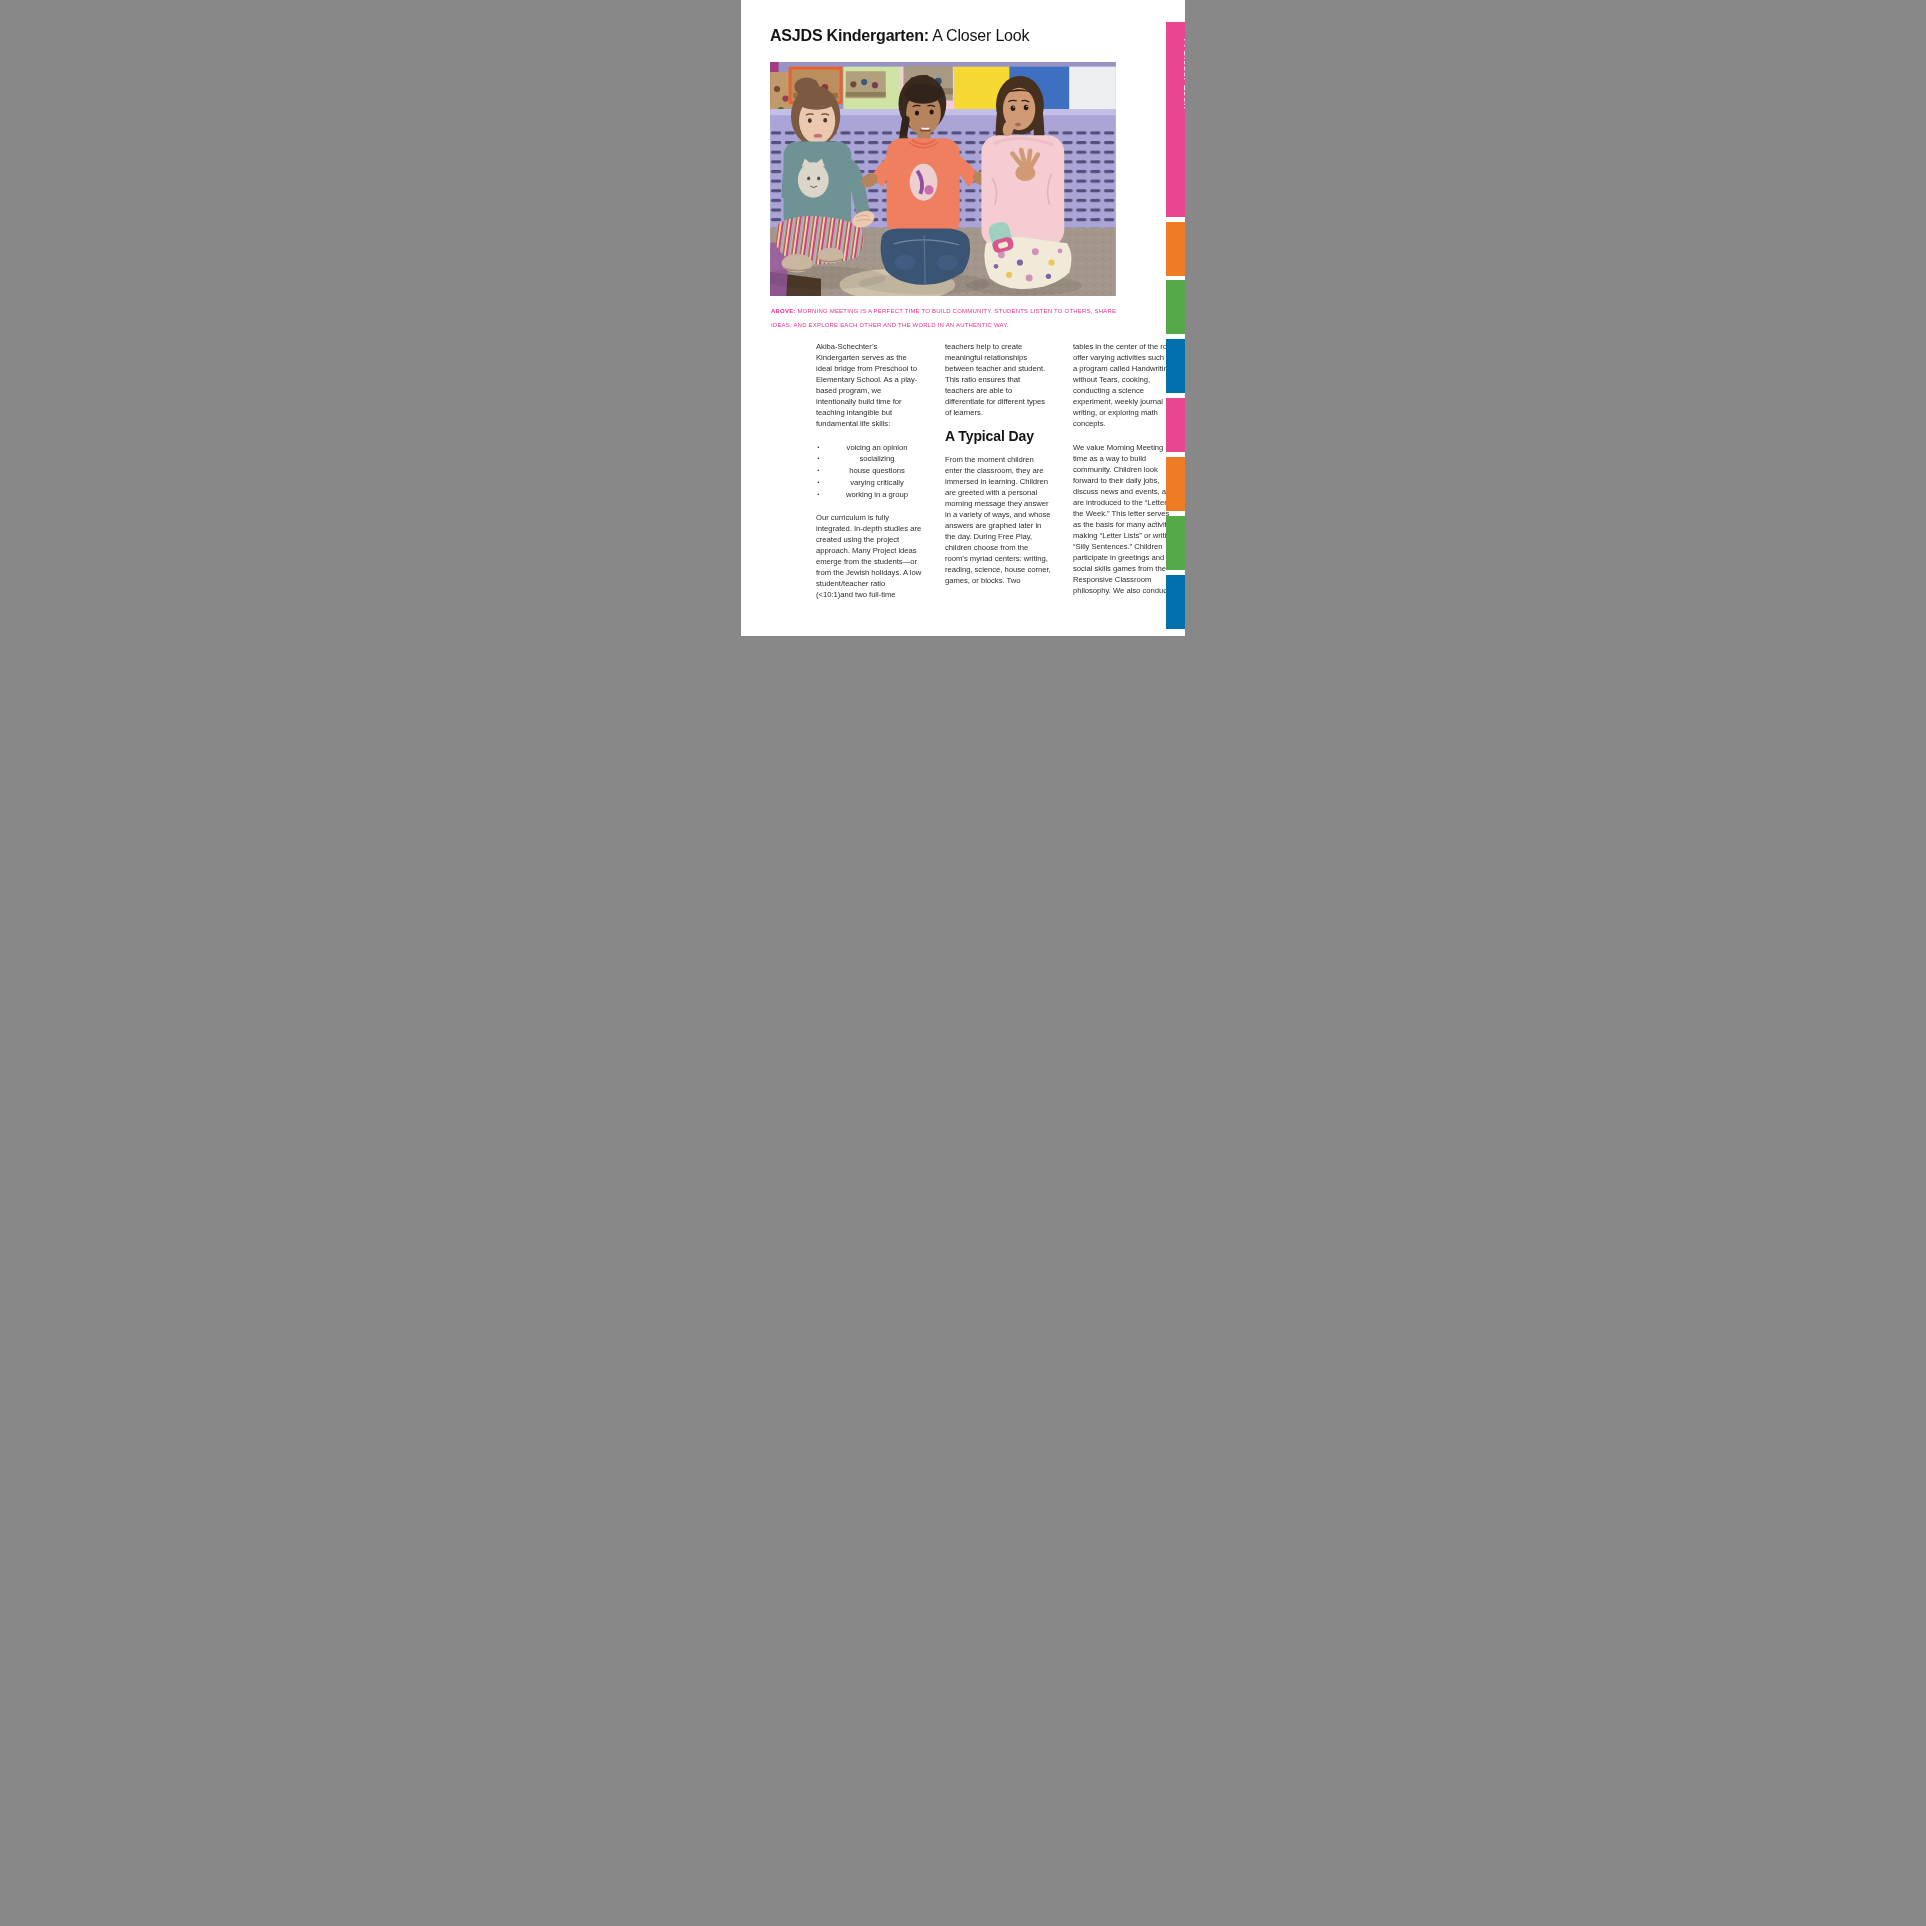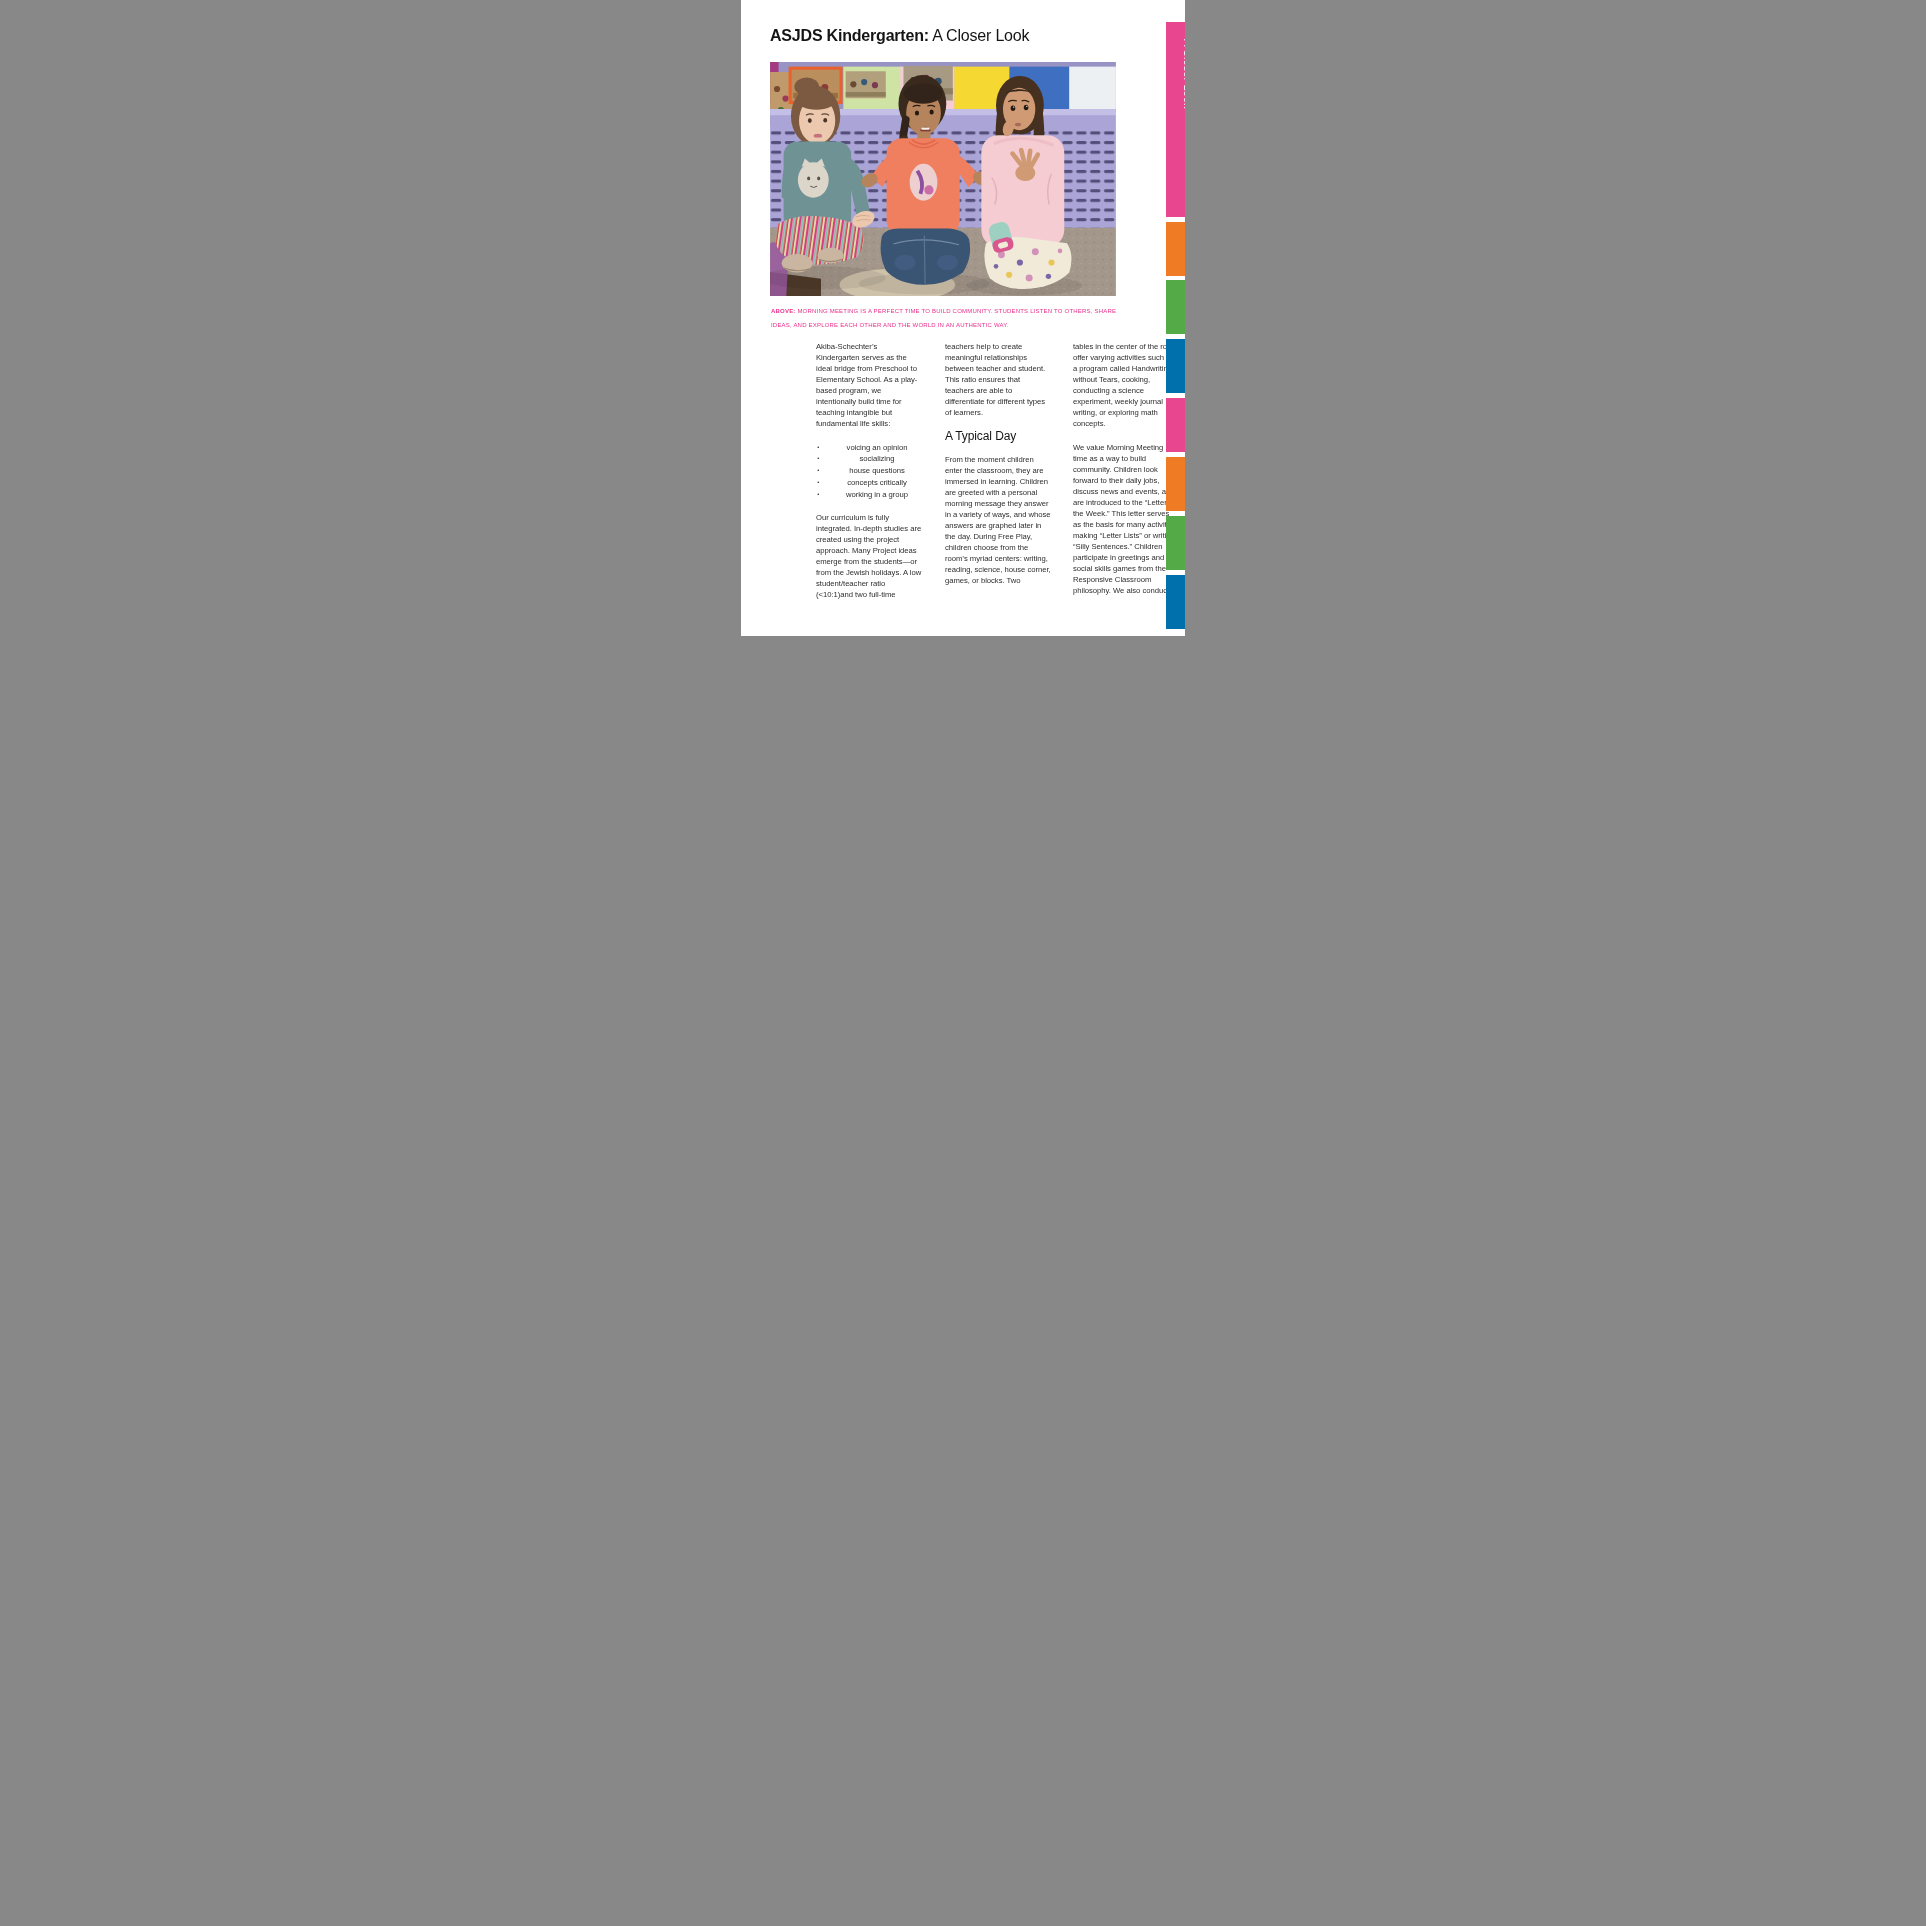--- a/index.html
+++ b/index.html
@@ -18,21 +18,21 @@
   .caption .b{font-weight:700;}
   
   .col{position:absolute;top:341px;width:106px;font-size:7.7px;line-height:11px;letter-spacing:-0.04px;color:#2e2e2e;font-weight:300;margin-left:46px;}
   #col1{left:29px;}
   #col2{left:158px;}
   #col3{left:286px;}
   .col p{margin:0 0 12.7px 0;}
   ul.bullets{list-style:none;margin:0 0 11.6px 0;padding:0;line-height:11.8px;}
   ul.bullets li{position:relative;padding-left:16px;text-align:center;}
   ul.bullets li::before{content:"\2022";position:absolute;left:1.2px;top:0;font-size:5.8px;}
-  h3.day{font-size:12px;font-weight:400;color:#141414;margin:3.1px 0 12px 0;letter-spacing:-0.1px;}
+  h3.day{font-size:14px;font-weight:700;color:#141414;margin:3.1px 0 12px 0;letter-spacing:-0.1px;}
   
   .sb{position:absolute;left:425px;width:53px;}
   .sb-title{top:22px;height:195px;}
   .s1{top:222px;height:54px;}
   .s2{top:280px;height:54px;}
   .s3{top:339px;height:54px;}
   .s4{top:398px;height:54px;}
   .s5{top:457px;height:54px;}
   .s6{top:516px;height:54px;}
   .s7{top:575px;height:54px;}
@@ -221,21 +221,21 @@
     <div><span class="b">ABOVE:</span><span> MORNING MEETING IS A PERFECT TIME TO BUILD COMMUNITY. STUDENTS LISTEN TO OTHERS, SHARE</span></div>
     <div>IDEAS, AND EXPLORE EACH OTHER AND THE WORLD IN AN AUTHENTIC WAY.</div>
   </div>
 
   <div class="col" id="col1">
     <p>Akiba-Schechter’s Kindergarten serves as the ideal bridge from Preschool to Elementary School. As a play-based program, we intentionally build time for teaching intangible but fundamental life skills:</p>
     <ul class="bullets">
       <li>voicing an opinion</li>
       <li>socializing</li>
       <li>house questions</li>
-      <li>concepts critically</li>
+      <li>varying critically</li>
       <li>working in a group</li>
     </ul>
     <p>Our curriculum is fully integrated. In-depth studies are created using the project approach. Many Project ideas emerge from the students—or from the Jewish holidays. A low student/teacher ratio (&lt;10:1)and two full-time</p>
   </div>
 
   <div class="col" id="col2">
     <p>teachers help to create meaningful relationships between teacher and student. This ratio ensures that teachers are able to differentiate for different types of learners.</p>
     <h3 class="day">A Typical Day</h3>
     <p>From the moment children enter the classroom, they are immersed in learning. Children are greeted with a personal morning message they answer in a variety of ways, and whose answers are graphed later in the day. During Free Play, children choose from the room’s myriad centers: writing, reading, science, house corner, games, or blocks. Two</p>
   </div>

